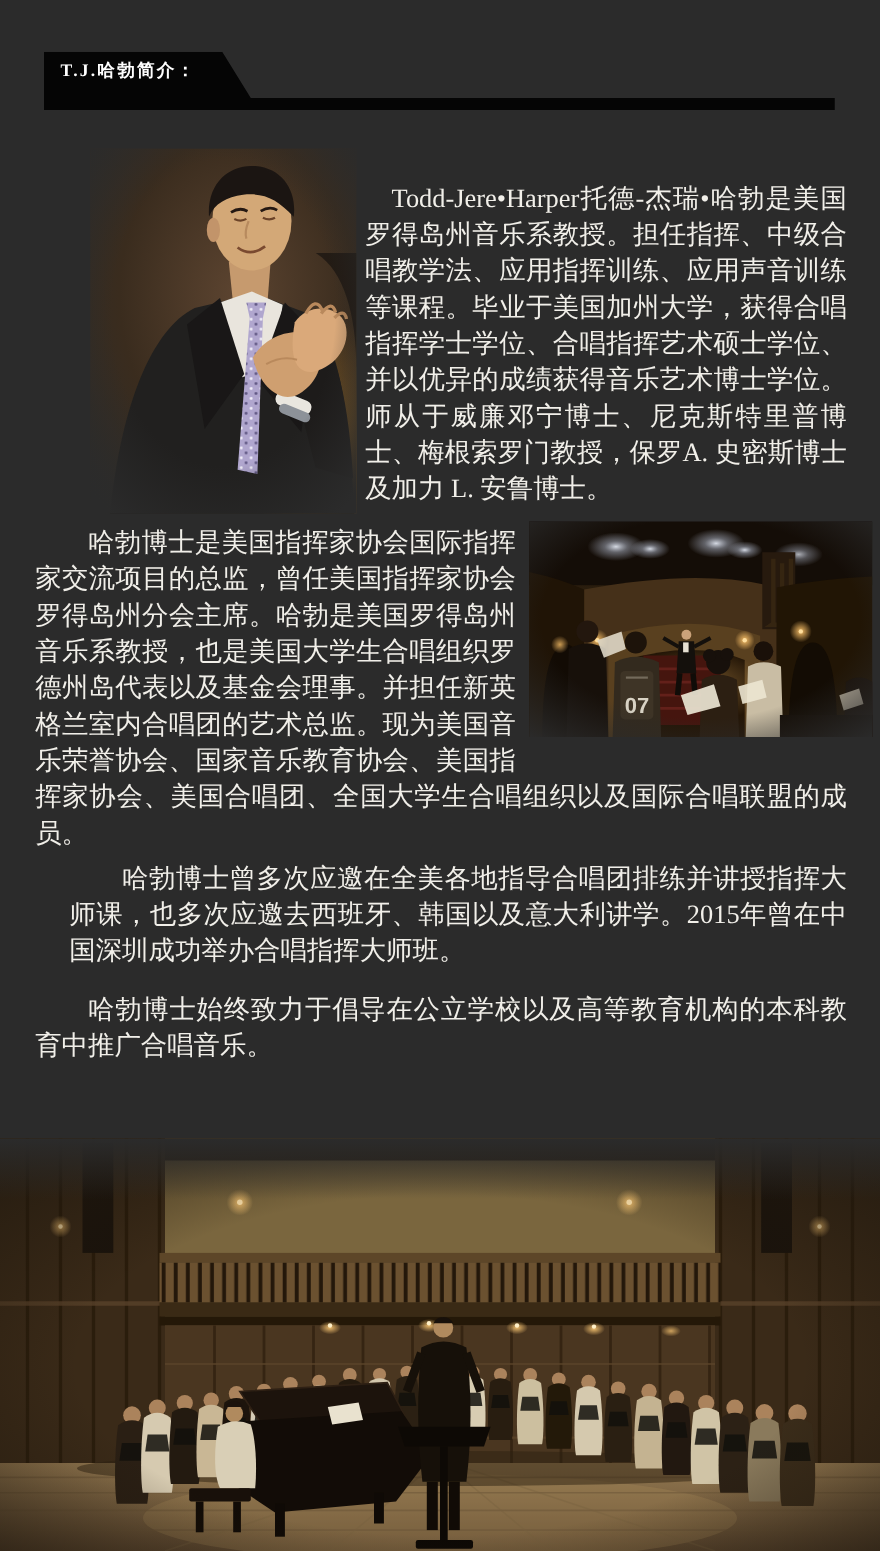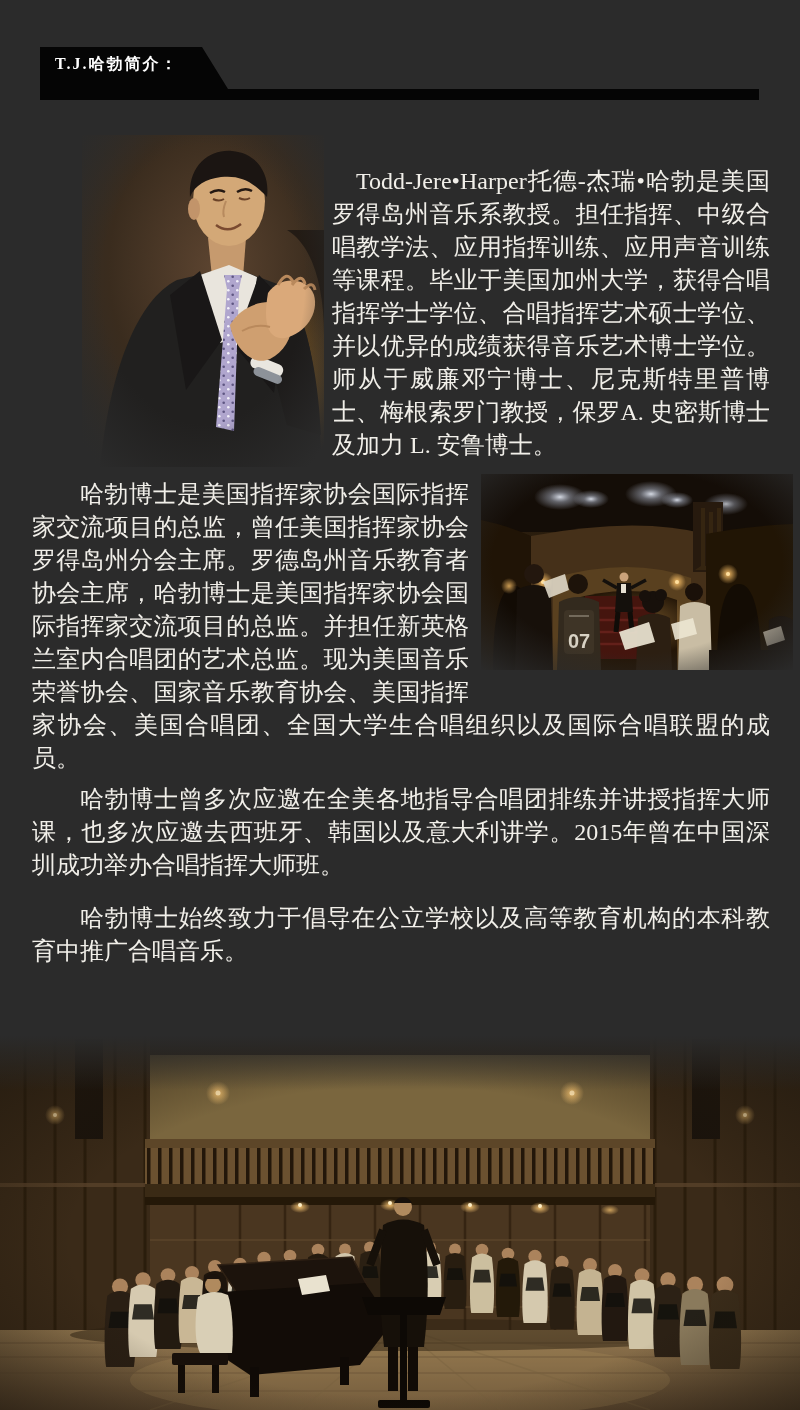--- a/index.html
+++ b/index.html
@@ -22,21 +22,21 @@
   
   main{
     position:absolute;left:0;top:135px;width:800px;
     padding:0 30px 0 32px;box-sizing:border-box;
     color:#f1efe9;font-size:24px;line-height:33px;text-align:justify;
   }
   main p{margin:0;}
   .p1{padding-top:30px;text-indent:1em;}
   .p2{clear:both;margin-top:0;text-indent:2em;}
   .p3{margin-top:16px;text-indent:2em;}
-  .p4{margin-top:8px;text-indent:2em;}
+  .p4{margin-top:8px;text-indent:2em;margin-left:31px;}
   .p5{margin-top:20px;text-indent:2em;}
   .photo-portrait{
     float:left;width:242px;height:332px;
     margin:0 8px 10px 50px;
   }
   .photo-rehearsal{
     float:right;width:312px;height:196px;
     margin:-4px -23px 10px 12px;
   }
   .photo-portrait svg,.photo-rehearsal svg,.hall-photo svg{display:block;width:100%;height:100%;}
@@ -212,21 +212,21 @@
           <polygon points="190,150 212,144 216,160 194,166" fill="#ece5d2" opacity="0.9"></polygon>
         </g>
         <g>
           <path d="M286 196 L 288 146 Q 300 138 312 146 L 312 196 Z" fill="#1b130c"></path>
           <polygon points="282,158 300,152 304,166 286,172" fill="#d8d0bc" opacity="0.8"></polygon>
         </g>
         <rect x="228" y="176" width="84" height="20" fill="#150e07"></rect>
 
         <rect width="312" height="196" fill="url(#rh-vig)"></rect>
       </svg>
-    </span><span>哈勃博士是美国指挥家协会国际指挥家交流项目的总监，曾任美国指挥家协会罗得岛州分会主席。罗德岛州音乐教育者协会主席，哈勃博士是美国指挥家协会国际指挥家交流项目的总监。并担任新英格兰室内合唱团的艺术总监。现为美国音乐荣誉协会、国家音乐教育协会、美国指挥家协会、美国合唱团、全国大学生合唱组织以及国际合唱联盟的成员。</span>
+    </span><span>哈勃博士是美国指挥家协会国际指挥家交流项目的总监，曾任美国指挥家协会罗得岛州分会主席。哈勃是美国罗得岛州音乐系教授，也是美国大学生合唱组织罗德州岛代表以及基金会理事。并担任新英格兰室内合唱团的艺术总监。现为美国音乐荣誉协会、国家音乐教育协会、美国指挥家协会、美国合唱团、全国大学生合唱组织以及国际合唱联盟的成员。</span>
   </p>
 
   <p class="p4">哈勃博士曾多次应邀在全美各地指导合唱团排练并讲授指挥大师课，也多次应邀去西班牙、韩国以及意大利讲学。2015年曾在中国深圳成功举办合唱指挥大师班。</p>
 
   <p class="p5">哈勃博士始终致力于倡导在公立学校以及高等教育机构的本科教育中推广合唱音乐。</p>
 </main>
 
 <div class="hall-photo">
   <svg viewBox="0 0 800 375" preserveAspectRatio="none">
     <defs>

